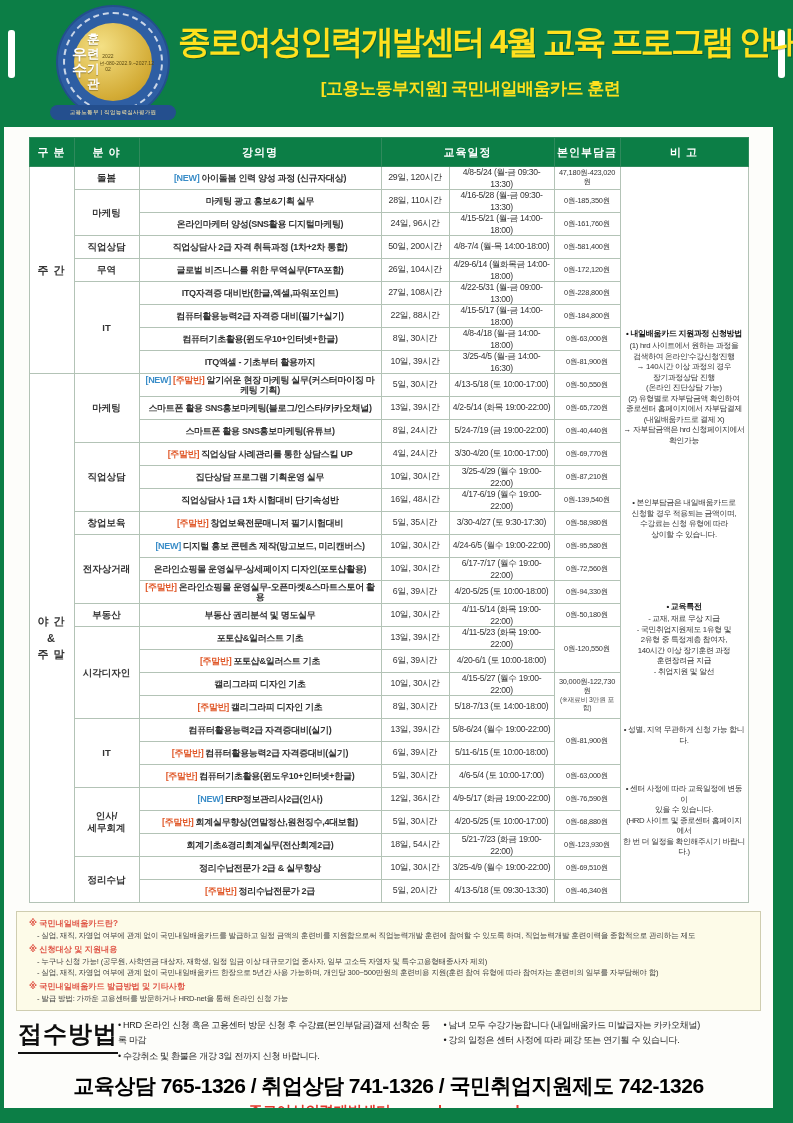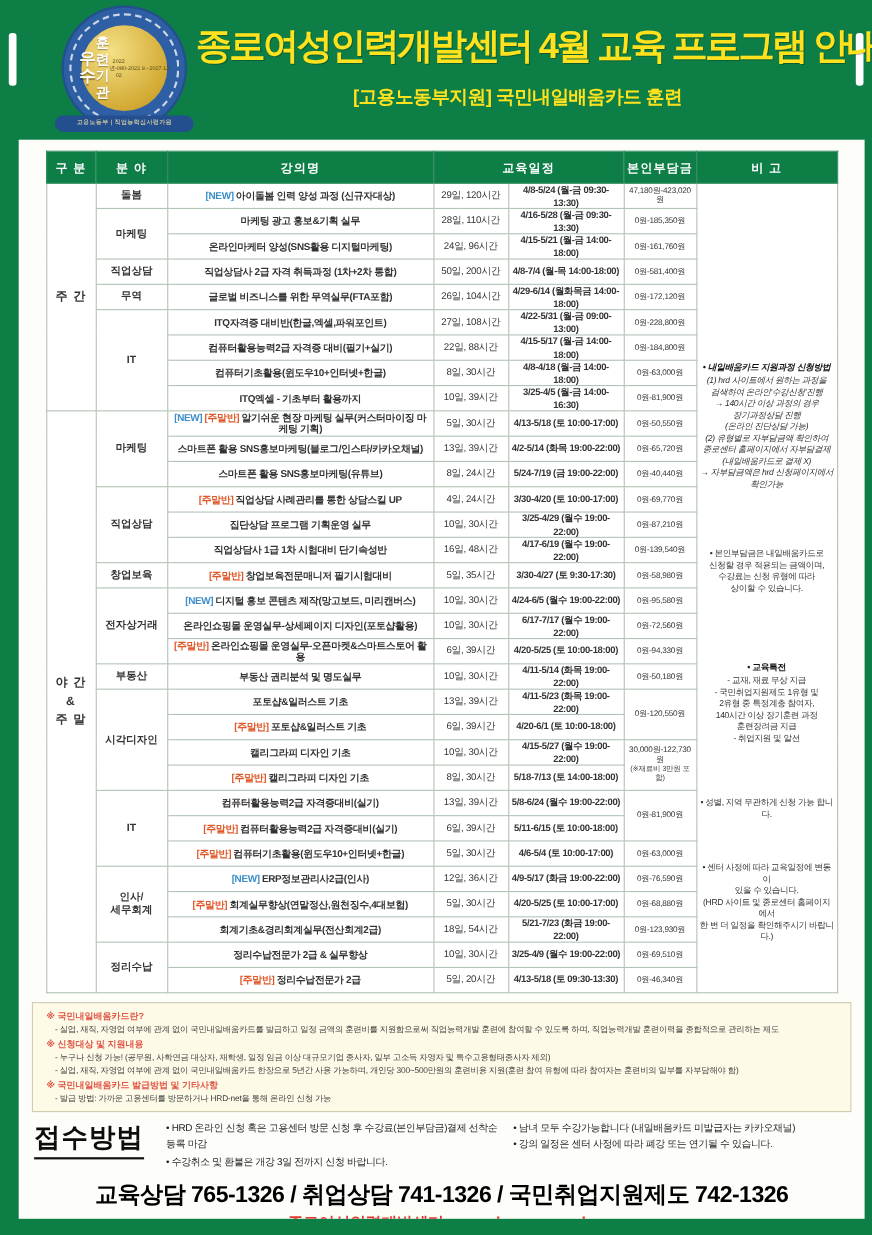--- a/index.html
+++ b/index.html
@@ -20,50 +20,50 @@
   .badge-l2{font-size:12.5px;font-weight:900;line-height:1.2;text-shadow:0 1px 1px rgba(0,0,0,.35);}
   .badge-cert{font-size:5px;color:#5c4a12;line-height:1.3;margin-top:2px;}
   .badge-ribbon{position:absolute;left:-8px;bottom:-3px;width:126px;height:15px;background:#244f8e;border-radius:8px;
          color:#ffe9a8;font-size:5.5px;line-height:15px;text-align:center;letter-spacing:.3px;}
   .titles{position:absolute;left:178px;top:20px;width:585px;text-align:center;}
   .title{font-size:33px;font-weight:900;color:#ffe11e;letter-spacing:-2.5px;white-space:nowrap;
          text-shadow:1px 1px 0 rgba(0,0,0,.25);}
   .subtitle{margin-top:12px;font-size:17px;font-weight:800;color:#ffe11e;letter-spacing:-0.5px;}
 
   
-  .panel{position:absolute;left:17px;top:127px;width:769px;height:981px;background:#fdfdfa;overflow:hidden;}
+  .panel{position:absolute;left:4px;top:127px;width:769px;height:981px;background:#fdfdfa;overflow:hidden;}
 
   
   table.prog{border-collapse:collapse;table-layout:fixed;width:719px;margin:10px auto 0;border:1px solid #7fa98d;}
   table.prog th{background:#0c7e46;color:#fff;font-size:11px;font-weight:800;height:26px;
          border:1px solid #2f8a5c;letter-spacing:1px;}
   table.prog td{border:1px solid #b3c3b6;height:22px;padding:0 2px;text-align:center;vertical-align:middle;
          color:#333;background:#fff;}
   td.section-cell{font-size:11px;font-weight:800;color:#222;letter-spacing:1px;line-height:1.5;}
   td.field-cell{font-size:9.5px;font-weight:800;color:#222;line-height:1.25;}
   td.name-cell{font-size:9px;font-weight:700;color:#161616;letter-spacing:-0.3px;line-height:1.15;}
   .tag{font-weight:800;margin-right:2px;}
   .tag-new{color:#3a8dc8;} .tag-wk{color:#e0592a;}
   td.dur-cell{font-size:8.8px;color:#2f2f2f;letter-spacing:-0.2px;}
-  td.sch-cell{font-size:8.6px;color:#2f2f2f;letter-spacing:-0.3px;font-weight:bold;}
+  td.sch-cell{font-size:8.6px;color:#2f2f2f;letter-spacing:-0.3px;}
   td.fee-cell{font-size:7.4px;color:#333;letter-spacing:-0.2px;line-height:1.2;}
   .fee-note{font-size:6.8px;color:#444;}
   td.remarks-cell{vertical-align:top;font-size:7.8px;color:#474747;line-height:1.35;padding:0 3px;letter-spacing:-0.3px;}
   .rblock{text-align:center;}
-  .rb0{margin-top:118px;font-style:italic;} .rb1{margin-top:52px;} .rb2{margin-top:62px;} .rb3{margin-top:48px;} .rb4{margin-top:38px;}
+  .rb0{margin-top:118px;} .rb1{margin-top:52px;} .rb2{margin-top:62px;} .rb3{margin-top:48px;} .rb4{margin-top:38px;}
   .rtitle{font-weight:800;color:#111;font-size:8px;margin-bottom:1px;}
 
   
   .notes-box{margin:8px 12px 0;border:1px solid #cfcdb0;background:#fdfbe8;padding:3px 12px 6px;
          font-size:7.6px;color:#3c3c3c;line-height:1.45;}
   .note-heading{color:#e05748;font-weight:800;font-size:8.2px;margin-top:3px;}
   .note-item{margin-left:8px;letter-spacing:-0.2px;}
 
   
-  .apply{display:flex;margin:7px 14px 0;gap:20px;align-items:flex-start;}
+  .apply{display:flex;margin:7px 14px 0;gap:0;align-items:flex-start;}
   .apply-label{font-size:24px;font-weight:900;color:#0d0d0d;letter-spacing:1px;white-space:nowrap;
          border-bottom:2px solid #111;padding-bottom:2px;}
   .apply-cols{display:flex;flex:1;gap:10px;}
   .apply-col{flex:1;font-size:9px;color:#1d1d1d;line-height:1.75;letter-spacing:-0.3px;}
 
   
   .phone{font-size:21px;font-weight:900;text-align:center;margin-top:7px;color:#000;letter-spacing:-0.5px;}
   .website{font-size:14.5px;font-weight:800;text-align:center;color:#e2372b;margin-top:2px;letter-spacing:-0.3px;}
 </style>
 </head>

